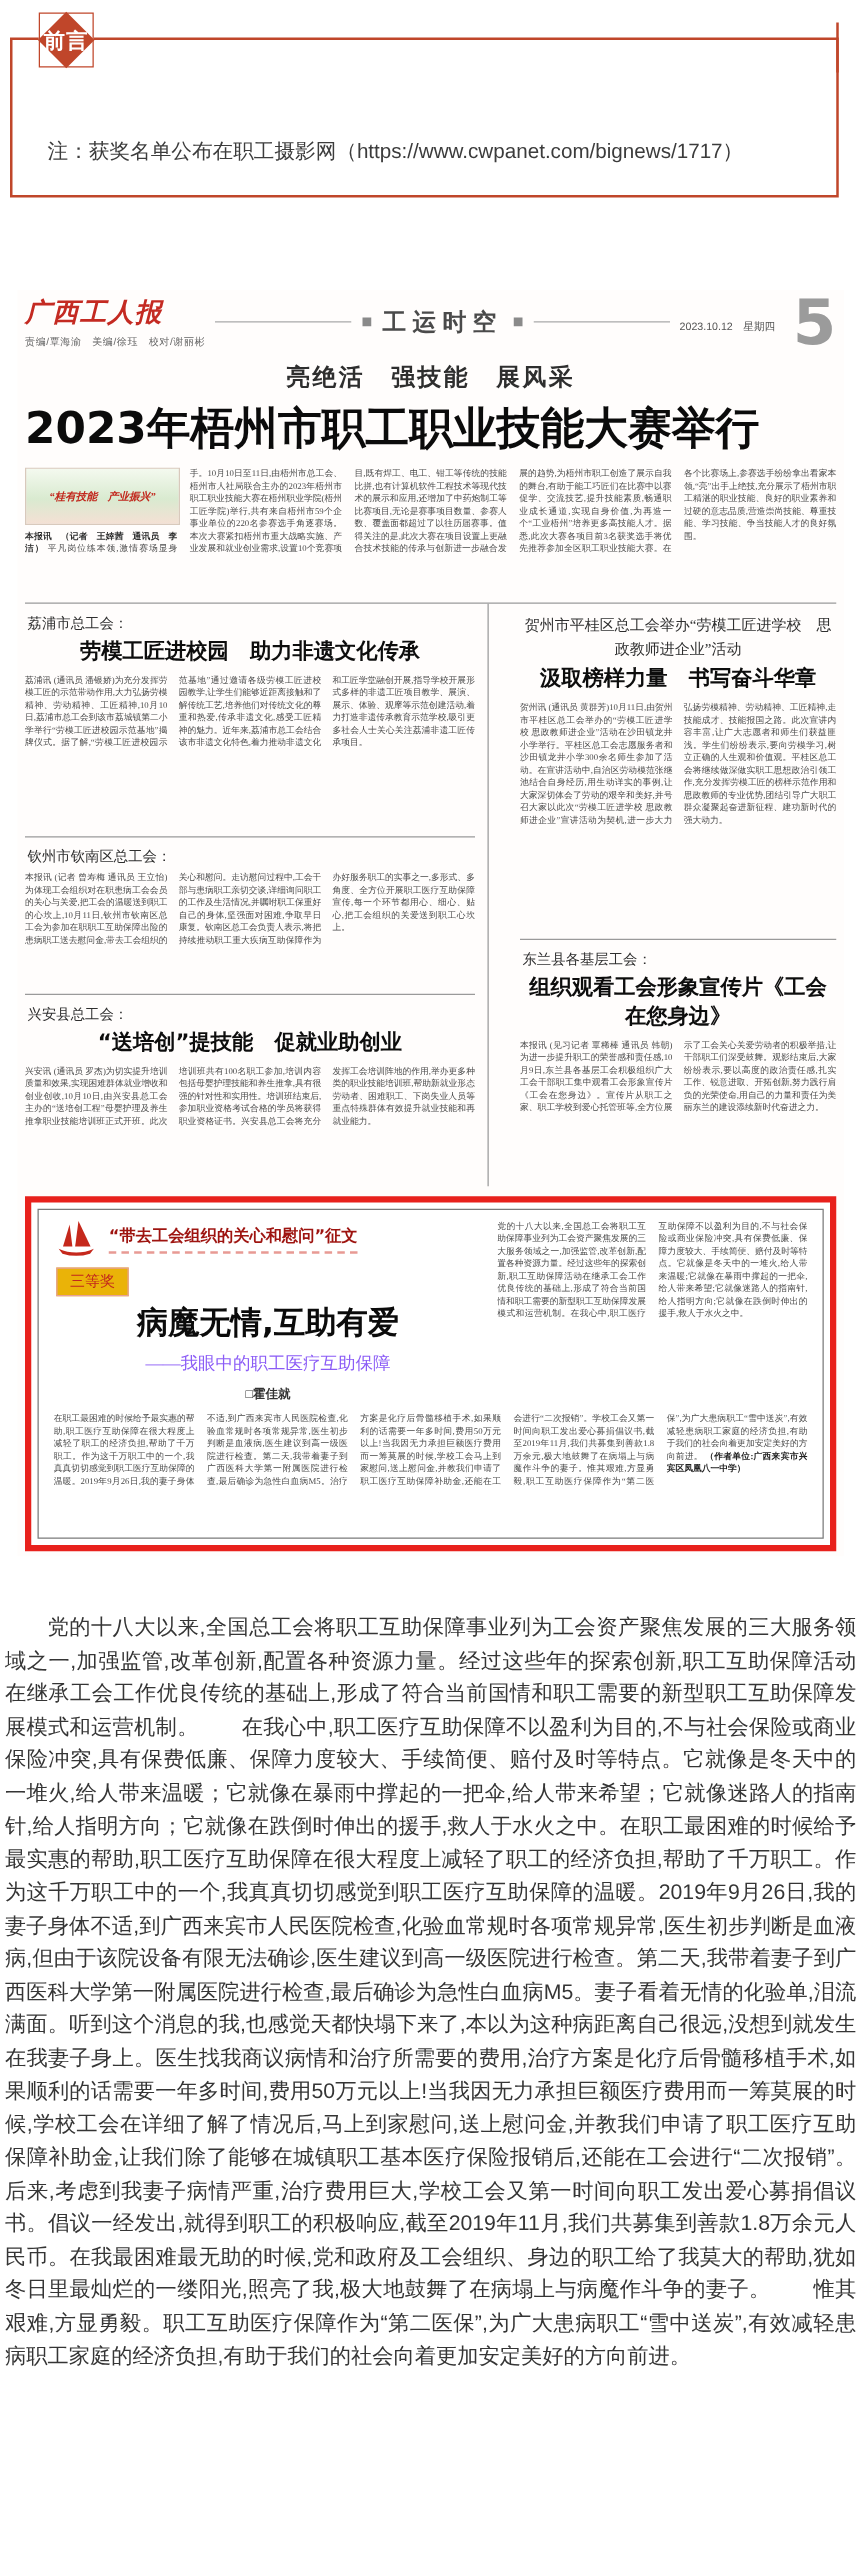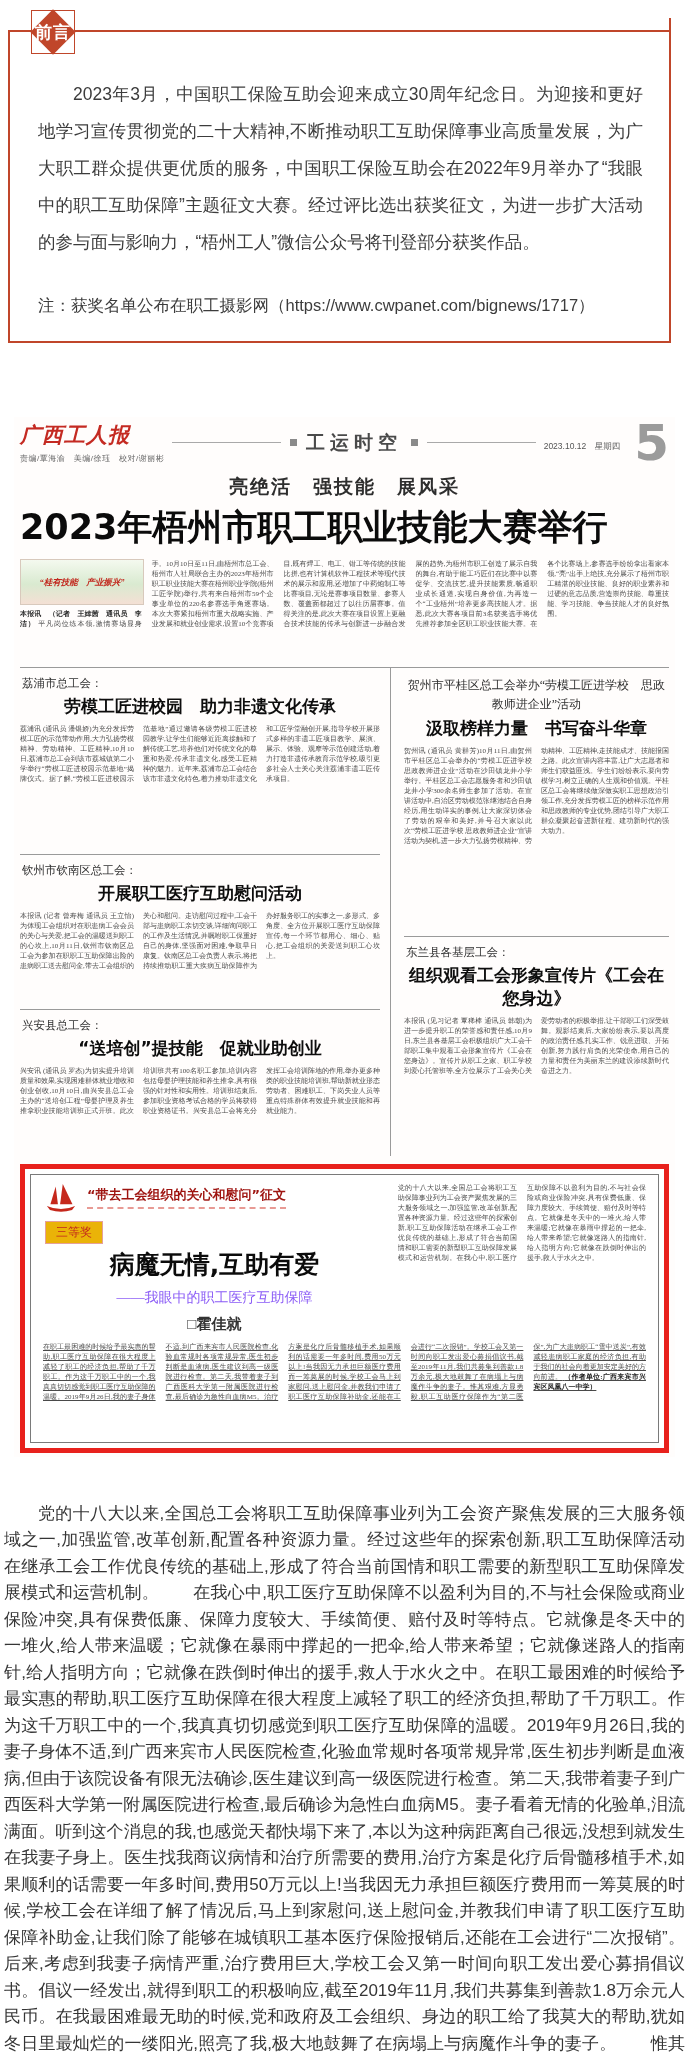--- a/index.html
+++ b/index.html
@@ -30,21 +30,21 @@
   .np-page{font-size:50px;line-height:40px;font-weight:800;color:#9b9b9b;font-family:"DejaVu Sans",sans-serif;}
   .lead-kicker{text-align:center;font-size:19px;color:#2e2e2e;font-weight:700;margin-top:10px;letter-spacing:2px;font-family:"Liberation Serif",serif;}
   .lead-headline{margin:4px 0 8px 0;text-align:left;font-size:35px;font-weight:900;color:#0b0b0b;font-family:"DejaVu Sans",sans-serif;letter-spacing:0px;}
   .tinytext{font-size:7px;line-height:10px;color:#4a4a4a;text-align:justify;font-family:"Liberation Serif",serif;}
   .lead-cols{column-count:5;column-gap:10px;height:102px;overflow:hidden;margin-bottom:6px;}
   .banner{display:block;width:100%;height:44px;margin-bottom:4px;background:linear-gradient(180deg,#f4f9ef 0%,#d9ead0 55%,#f4e0d4 100%);border:1px solid #d8c9bc;display:flex;align-items:center;justify-content:center;break-inside:avoid;}
   .banner i{font-style:italic;font-weight:bold;font-size:8.5px;color:#c2271d;font-family:"Liberation Serif",serif;}
   .byline{font-weight:bold;color:#2e2e2e;}
   .np-grid{display:flex;border-top:1px solid #9a9a9a;}
   .np-left{width:57%;padding-right:10px;box-sizing:border-box;}
-  .np-right{width:43%;border-left:1px solid #9a9a9a;padding-left:13px;box-sizing:border-box;}
+  .np-right{width:43%;border-left:1px solid #9a9a9a;padding-left:25px;box-sizing:border-box;}
   .np-article{padding:6px 0 8px 0;}
   .np-article + .np-article{border-top:1px solid #9a9a9a;}
   .np-org{font-family:"Liberation Serif",serif;font-size:11.5px;color:#2f2f2f;margin:2px 0 4px 2px;}
   .np-kicker{font-family:"Liberation Serif",serif;font-size:12px;color:#2f2f2f;text-align:center;line-height:1.55;margin:2px 0 4px 0;}
   .np-headline{text-align:center;font-size:17px;font-weight:900;color:#0d0d0d;font-family:"DejaVu Sans",sans-serif;margin:2px 0 6px 0;line-height:1.35;}
   .cols3{column-count:3;column-gap:9px;overflow:hidden;}
   .cols2{column-count:2;column-gap:9px;overflow:hidden;}
   .h-lipu{height:122px;} .h-qinzhou{height:90px;} .h-xingan{height:82px;}
   .h-hezhou{height:182px;} .h-donglan{height:110px;}
 
@@ -52,42 +52,41 @@
   .featured{margin-top:8px;border:5px solid #e8211c;background:#fff;}
   .featured-inner{margin:5px;border:1px solid #7a7a7a;padding:8px 12px;}
   .f-top{display:flex;gap:12px;}
   .f-header{width:58%;}
   .f-kickrow{display:flex;align-items:center;gap:8px;}
   .boat{width:36px;height:30px;flex:0 0 auto;}
   .f-kicker{font-weight:bold;font-size:13px;color:#9e1410;border-bottom:2px dashed #e89a94;padding-bottom:3px;font-family:"DejaVu Sans",sans-serif;}
   .f-award{display:inline-block;margin:8px 0 2px 2px;font-size:12px;color:#c2271d;background:#eab308;border:1px solid #e5a09a;padding:2px 10px;font-family:"Liberation Serif",serif;}
   .f-headline{text-align:center;font-size:25px;font-weight:900;color:#0b0b0b;font-family:"DejaVu Sans",sans-serif;margin-top:2px;}
   .f-sub{text-align:center;font-size:14px;color:#8b5cf6;margin-top:8px;font-family:"Liberation Serif",serif;}
-  .f-author{text-align:center;font-size:15px;color:#333;margin:8px 0 2px 0;font-weight:bold;font-family:Liberation Serif, serif;}
+  .f-author{text-align:center;font-size:10px;color:#333;margin:8px 0 2px 0;font-weight:bold;font-family:Liberation Serif, serif;}
   .f-cols-top{width:42%;column-count:2;column-gap:10px;height:142px;overflow:hidden;}
-  .f-cols-bottom{column-count:5;column-gap:10px;height:92px;overflow:hidden;margin-top:6px;text-decoration:underline;}
+  .f-cols-bottom{column-count:5;column-gap:10px;height:92px;overflow:hidden;margin-top:6px;}
   .f-credit{font-weight:bold;color:#222;}
 
   
   .essay{margin:44px 4px 0 4px;}
   .essay p{margin:0;font-size:17px;line-height:26.5px;color:#353535;text-align:justify;text-indent:2em;}
 </style>
 </head>
 <body>
 
 <div class="page">
 
   <section class="preface">
     <div class="badge">
       <span class="badge-outline"></span>
       <span class="badge-diamond"></span>
       <span class="badge-label">前言</span>
     </div>
     <span class="corner-tick"></span>
-    <p class="preface-text">2023年3月，中国职工保险互助会迎来成立30周年纪念日。为迎接和更好地学习宣传贯彻党的二十大精神,不断推动职工互助保障事业高质量发展，为广大职工群众提供更优质的服务，中国职工保险互助会在2022年9月举办了“我眼中的职工互助保障”主题征文大赛。经过评比选出获奖征文，为进一步扩大活动的参与面与影响力，“梧州工人”微信公众号将刊登部分获奖作品。</p>
     <p class="preface-note">注：获奖名单公布在职工摄影网（https://www.cwpanet.com/bignews/1717）</p>
   </section>
 
   <section class="newspaper">
     <div class="masthead">
       <div class="mh-left">
         <div class="np-logo">广西工人报</div>
         <div class="np-editors">责编/覃海渝　美编/徐珏　校对/谢丽彬</div>
       </div>
       <div class="mh-center">
@@ -116,21 +115,20 @@
 
     <div class="np-grid">
       <div class="np-left">
         <div class="np-article">
           <div class="np-org">荔浦市总工会：</div>
           <div class="np-headline">劳模工匠进校园　助力非遗文化传承</div>
           <div class="cols3 h-lipu tinytext">荔浦讯 (通讯员 潘银娇)为充分发挥劳模工匠的示范带动作用,大力弘扬劳模精神、劳动精神、工匠精神,10月10日,荔浦市总工会到该市荔城镇第二小学举行“劳模工匠进校园示范基地”揭牌仪式。据了解,“劳模工匠进校园示范基地”通过邀请各级劳模工匠进校园教学,让学生们能够近距离接触和了解传统工艺,培养他们对传统文化的尊重和热爱,传承非遗文化,感受工匠精神的魅力。近年来,荔浦市总工会结合该市非遗文化特色,着力推动非遗文化和工匠学堂融创开展,指导学校开展形式多样的非遗工匠项目教学、展演、展示、体验、观摩等示范创建活动,着力打造非遗传承教育示范学校,吸引更多社会人士关心关注荔浦非遗工匠传承项目。</div>
         </div>
         <div class="np-article">
           <div class="np-org">钦州市钦南区总工会：</div>
-          <div class="np-headline">开展职工医疗互助慰问活动</div>
           <div class="cols3 h-qinzhou tinytext">本报讯 (记者 曾寿梅 通讯员 王立怡)为体现工会组织对在职患病工会会员的关心与关爱,把工会的温暖送到职工的心坎上,10月11日,钦州市钦南区总工会为参加在职职工互助保障出险的患病职工送去慰问金,带去工会组织的关心和慰问。走访慰问过程中,工会干部与患病职工亲切交谈,详细询问职工的工作及生活情况,并嘱咐职工保重好自己的身体,坚强面对困难,争取早日康复。钦南区总工会负责人表示,将把持续推动职工重大疾病互助保障作为办好服务职工的实事之一,多形式、多角度、全方位开展职工医疗互助保障宣传,每一个环节都用心、细心、贴心,把工会组织的关爱送到职工心坎上。</div>
         </div>
         <div class="np-article">
           <div class="np-org">兴安县总工会：</div>
           <div class="np-headline">“送培创”提技能　促就业助创业</div>
           <div class="cols3 h-xingan tinytext">兴安讯 (通讯员 罗杰)为切实提升培训质量和效果,实现困难群体就业增收和创业创收,10月10日,由兴安县总工会主办的“送培创工程”母婴护理及养生推拿职业技能培训班正式开班。此次培训班共有100名职工参加,培训内容包括母婴护理技能和养生推拿,具有很强的针对性和实用性。培训班结束后,参加职业资格考试合格的学员将获得职业资格证书。兴安县总工会将充分发挥工会培训阵地的作用,举办更多种类的职业技能培训班,帮助新就业形态劳动者、困难职工、下岗失业人员等重点特殊群体有效提升就业技能和再就业能力。</div>
         </div>
       </div>
       <div class="np-right">
         <div class="np-article">

